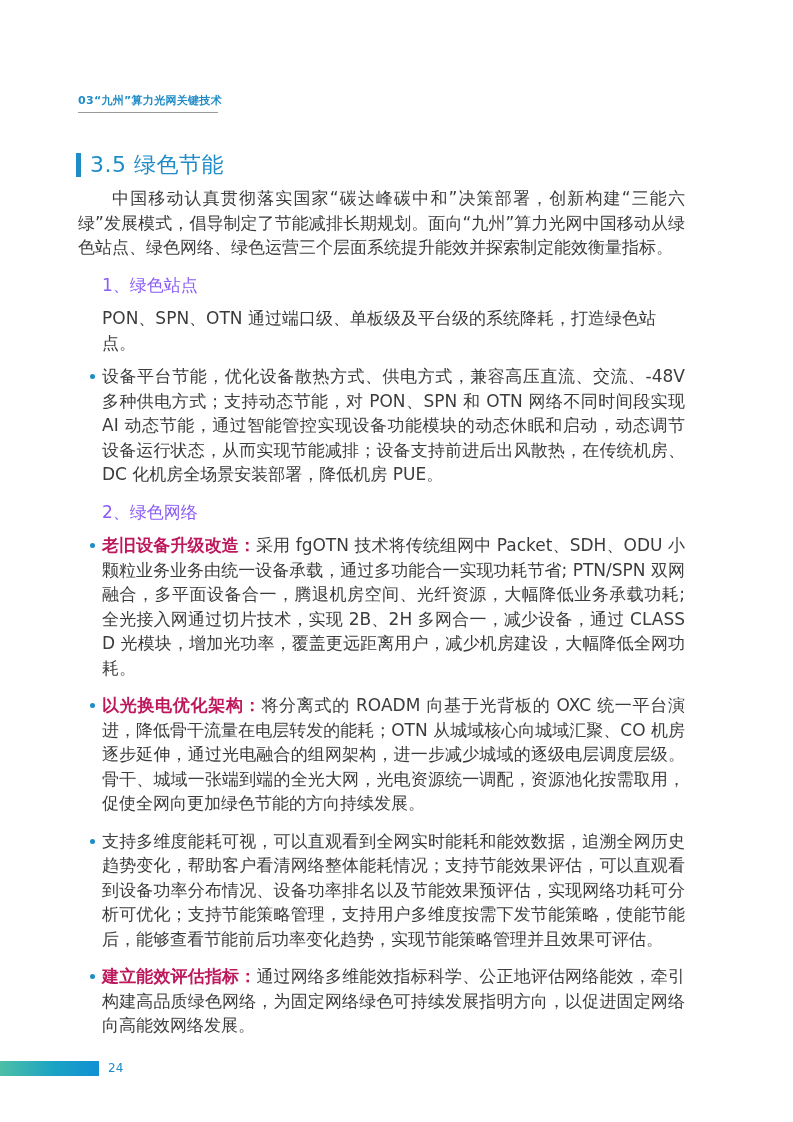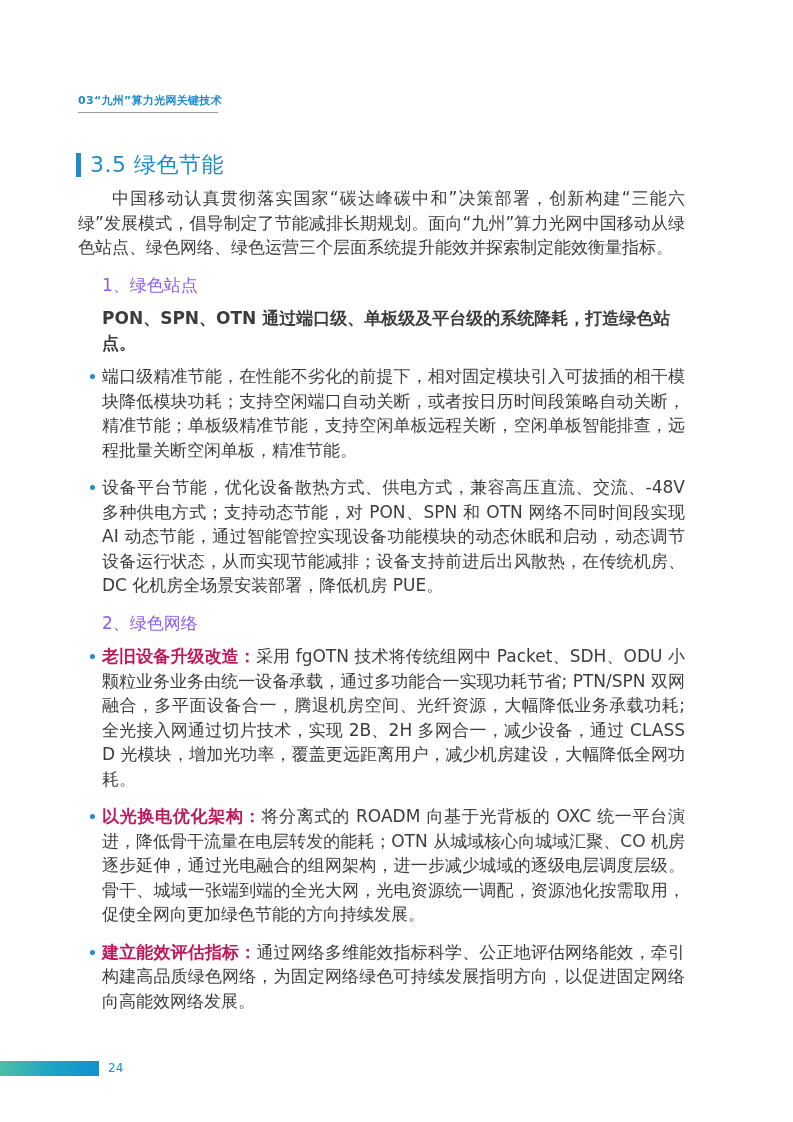--- a/index.html
+++ b/index.html
@@ -24,21 +24,21 @@
     }
     .section-title .text {
       font-size: 22px; color: #1f8cc7; font-weight: normal; letter-spacing: 0.5px; text-align: right;
     }
     .content {
       position: absolute; left: 90px; top: 186px; width: 595px;
       font-size: 17px; line-height: 24.5px; color: #3c3c3c;
     }
     .intro { text-indent: 2em; margin: 0 0 0 -12px; width: 607px; text-align: justify; }
     .sub-heading { margin: 13px 0 9px 12px; font-weight: normal; color: #8b5cf6; }
-    .sub-text { margin: 0 0 9px 12px; font-weight: bold; }
+    .sub-text { margin: 0 0 9px 12px; }
     .bullet {
       position: relative; padding-left: 12px; margin: 0 0 13px 0; text-align: justify;
     }
     .bullet .dot {
       position: absolute; left: 0px; top: 10px; width: 5px; height: 5px; border-radius: 50%;
       background: #1f8cc7;
     }
     .bullet .lead { font-weight: bold; color: #be185d; }
     .footer-bar {
       position: absolute; left: 0; top: 1061px; width: 99px; height: 15px;
@@ -61,42 +61,42 @@
 </div>
 
 <div class="content">
   <p class="intro">中国移动认真贯彻落实国家“碳达峰碳中和”决策部署，创新构建“三能六绿”发展模式，倡导制定了节能减排长期规划。面向“九州”算力光网中国移动从绿色站点、绿色网络、绿色运营三个层面系统提升能效并探索制定能效衡量指标。</p>
 
   <div>
     <div class="sub-heading">1、绿色站点</div>
     <div class="sub-text">PON、SPN、OTN 通过端口级、单板级及平台级的系统降耗，打造绿色站点。</div>
     <div class="bullet">
       <span class="dot"></span>
-      <span>端口级精准节能，在性能不劣化的前提下，相对固定模块引入可拔插的相干模块降低模块功耗；支持空闲端口自动关断，或者按日历时间段策略自动关断，精准节能；单板级精准节能，支持空闲单板远程关断，空闲单板智能排查，远程批量关断空闲单板，精准节能。</span>
-    </div>
-    <div class="bullet">
-      <span class="dot"></span>
       <span>设备平台节能，优化设备散热方式、供电方式，兼容高压直流、交流、-48V 多种供电方式；支持动态节能，对 PON、SPN 和 OTN 网络不同时间段实现 AI 动态节能，通过智能管控实现设备功能模块的动态休眠和启动，动态调节设备运行状态，从而实现节能减排；设备支持前进后出风散热，在传统机房、DC 化机房全场景安装部署，降低机房 PUE。</span>
     </div>
   </div>
 
   <div>
     <div class="sub-heading">2、绿色网络</div>
     <div class="bullet">
       <span class="dot"></span>
       <span class="lead">老旧设备升级改造：</span><span>采用 fgOTN 技术将传统组网中 Packet、SDH、ODU 小颗粒业务业务由统一设备承载，通过多功能合一实现功耗节省; PTN/SPN 双网融合，多平面设备合一，腾退机房空间、光纤资源，大幅降低业务承载功耗; 全光接入网通过切片技术，实现 2B、2H 多网合一，减少设备，通过 CLASS D 光模块，增加光功率，覆盖更远距离用户，减少机房建设，大幅降低全网功耗。</span>
     </div>
     <div class="bullet">
       <span class="dot"></span>
       <span class="lead">以光换电优化架构：</span><span>将分离式的 ROADM 向基于光背板的 OXC 统一平台演进，降低骨干流量在电层转发的能耗；OTN 从城域核心向城域汇聚、CO 机房逐步延伸，通过光电融合的组网架构，进一步减少城域的逐级电层调度层级。骨干、城域一张端到端的全光大网，光电资源统一调配，资源池化按需取用，促使全网向更加绿色节能的方向持续发展。</span>
     </div>
   </div>
 
   <div>
     <div class="bullet">
       <span class="dot"></span>
+      <span>支持多维度能耗可视，可以直观看到全网实时能耗和能效数据，追溯全网历史趋势变化，帮助客户看清网络整体能耗情况；支持节能效果评估，可以直观看到设备功率分布情况、设备功率排名以及节能效果预评估，实现网络功耗可分析可优化；支持节能策略管理，支持用户多维度按需下发节能策略，使能节能后，能够查看节能前后功率变化趋势，实现节能策略管理并且效果可评估。</span>
+    </div>
+    <div class="bullet">
+      <span class="dot"></span>
       <span class="lead">建立能效评估指标：</span><span>通过网络多维能效指标科学、公正地评估网络能效，牵引构建高品质绿色网络，为固定网络绿色可持续发展指明方向，以促进固定网络向高能效网络发展。</span>
     </div>
   </div>
 </div>
 
 <div class="footer-bar"></div>
 <div class="page-number">24</div>
 
 </body></html>

